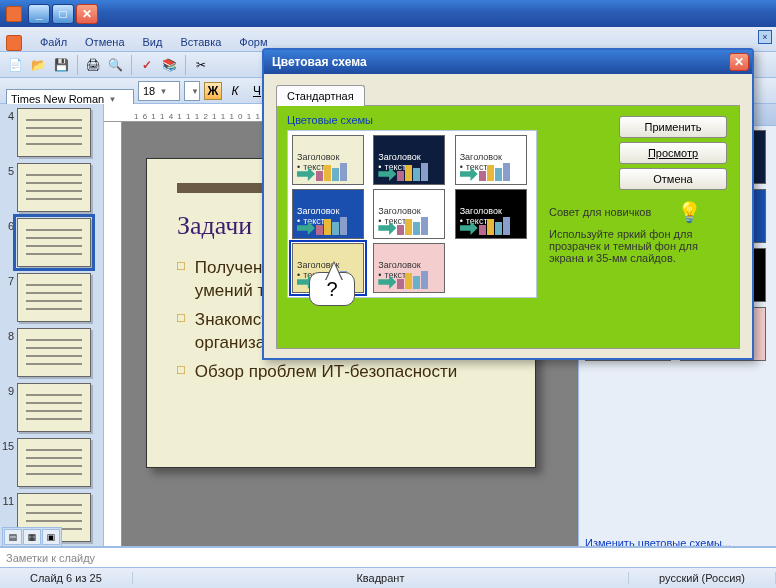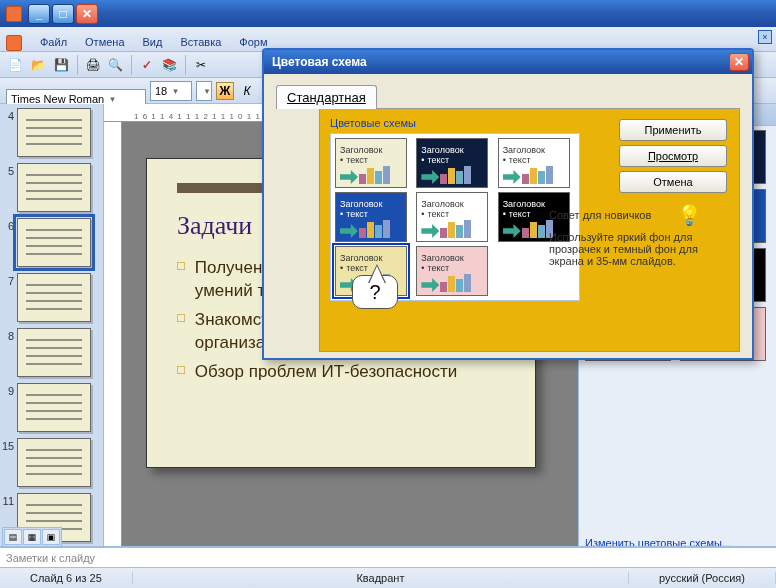--- a/index.html
+++ b/index.html
@@ -53,21 +53,21 @@
   .slide-title { font-family: 'Times New Roman', serif; font-size: 26px; color: #3a1d70; margin-bottom: 16px; }
   .slide ul { list-style: none; font-family: 'Times New Roman', serif; font-size: 17px; color: #412d0d; }
   .slide ul li { display: flex; gap: 10px; margin-bottom: 6px; line-height: 1.35; }
   .slide ul li::before { content: "□"; color: #c08b00; font-size: 13px; }
 
   
   .taskpane { width: 198px; background: #e8eef8; border-left: 1px solid #9dbde5; display: flex; flex-direction: column; }
   .taskpane .hdr { height: 22px; background: linear-gradient(#c3d5ee, #b2c8e6); border-bottom: 1px solid #9dbde5; }
   .taskpane .link { font-size: 11px; color: #0a3ac0; text-decoration: underline; padding: 4px 6px; }
   .task-thumbs { flex: 1; padding: 4px 6px; display: grid; grid-template-columns: 1fr 1fr; gap: 5px; align-content: start; }
-  .scheme { width: 86px; height: 54px; border: 1px solid #666; padding: 6px 4px; font-size: 9px; position: relative; }
+  .scheme { width: 86px; height: 54px; border: 1px solid #666; padding: 16px 4px; font-size: 9px; position: relative; }
   .scheme .t1 { font-size: 9px; }
   .scheme .t2 { font-size: 9px; display: flex; gap: 3px; align-items: center; }
   .scheme .t2::before { content: "•"; }
   .scheme-graphic { position: absolute; bottom: 3px; left: 4px; display: flex; align-items: flex-end; gap: 1px; }
   .scheme-graphic .arrow { width: 18px; height: 14px; background: #3aa890; clip-path: polygon(0 30%, 60% 30%, 60% 0, 100% 50%, 60% 100%, 60% 70%, 0 70%); }
   .scheme-graphic .bar { width: 7px; }
   .s-beige { background: #f0efd3; color: #333; }
   .s-navy  { background: #0d1d3e; color: #fff; }
   .s-white { background: #fff; color: #333; }
   .s-blue  { background: #1a4fb0; color: #fff; }
@@ -83,24 +83,24 @@
   .status-cell { padding: 0 30px; border-right: 1px solid #c0cce0; }
 
   .bottom-wrap { position: absolute; bottom: 0; left: 0; right: 0; }
 
   
   .dialog { position: absolute; top: 48px; left: 262px; width: 492px; height: 312px; background: #ece9d8; border: 2px solid #3169c6; border-radius: 4px 4px 0 0; box-shadow: 4px 4px 8px rgba(0,0,0,.3); z-index: 50; }
   .dlg-title { height: 24px; background: linear-gradient(#3a7ed9,#1e4aa0); color: #fff; font-size: 12px; font-weight: bold; display: flex; align-items: center; padding: 0 3px 0 8px; }
   .dlg-title span { flex: 1; }
   .dlg-close { width: 20px; height: 18px; background: linear-gradient(#f8a183,#e8614f); border: 1px solid #c23820; display: flex; align-items: center; justify-content: center; border-radius: 3px; font-size: 12px; }
   .dlg-body { padding: 10px 12px; position: relative; height: calc(100% - 24px); }
-  .tabs { display: flex; font-size: 13px; position: relative; z-index: 2; text-decoration: underline; }
+  .tabs { display: flex; font-size: 11px; position: relative; z-index: 2; }
   .tab { padding: 4px 10px; border: 1px solid #999; border-bottom: none; background: #ece9d8; border-radius: 3px 3px 0 0; }
   .tab.active { background: #fcfcfe; position: relative; top: 1px; }
-  .tabpane { background: #eab308; border: 1px solid #999; height: 244px; position: relative; margin-left: 43px; }
+  .tabpane { background: #84cc16; border: 1px solid #999; height: 244px; position: relative; }
   .dlg-schemes-group { position: absolute; top: 8px; left: 10px; width: 250px; }
   .dlg-schemes-label { font-size: 11px; color: #0a3ac0; margin-bottom: 4px; }
   .dlg-schemes-grid { display: grid; grid-template-columns: repeat(3,1fr); gap: 4px; padding: 4px; border: 1px solid #b8c8e0; background: #fff; }
   .dlg-schemes-grid .scheme { width: 72px; height: 50px; }
   .scheme.dlg-sel { outline: 2px solid #0a3ac0; outline-offset: 1px; }
   .dlg-btns { position: absolute; top: 10px; right: 12px; display: flex; flex-direction: column; gap: 4px; }
   .dlg-btn { width: 108px; height: 22px; font-size: 11px; background: linear-gradient(#fefefe,#e8e6da); border: 1px solid #888; border-radius: 3px; display: flex; align-items: center; justify-content: center; }
   .dlg-delete { position: absolute; bottom: 12px; left: 84px; width: 108px; height: 22px; font-size: 11px; background: linear-gradient(#fefefe,#e8e6da); border: 1px solid #888; border-radius: 3px; display: flex; align-items: center; justify-content: center; }
   .dlg-tip { position: absolute; top: 94px; right: 10px; width: 180px; font-size: 11px; color: #333; }
   .dlg-tip .tip-title { margin-bottom: 4px; display: flex; align-items: center; gap: 26px; }
@@ -142,21 +142,21 @@
   <div class="tbtn">🖨</div>
   <div class="tbtn">🔍</div>
   <div class="tsep"></div>
   <div class="tbtn" style="color:#c33;font-weight:bold;">✓</div>
   <div class="tbtn">📚</div>
   <div class="tsep"></div>
   <div class="tbtn">✂</div>
 </div>
 
 <div class="toolbar2">
-  <div class="fontsel" style="width:140px;margin-top:16px;">
+  <div class="fontsel" style="width:128px;margin-top:16px;">
       <span>Times New Roman</span>
       <span class="dd">▾</span>
     </div>
   <div class="fontsel" style="width:42px;">
       <span>18</span>
       <span class="dd">▾</span>
     </div>
   <div class="fontsel" style="width:16px;padding:0;justify-content:center;">
       <span class="dd">▾</span>
     </div>

